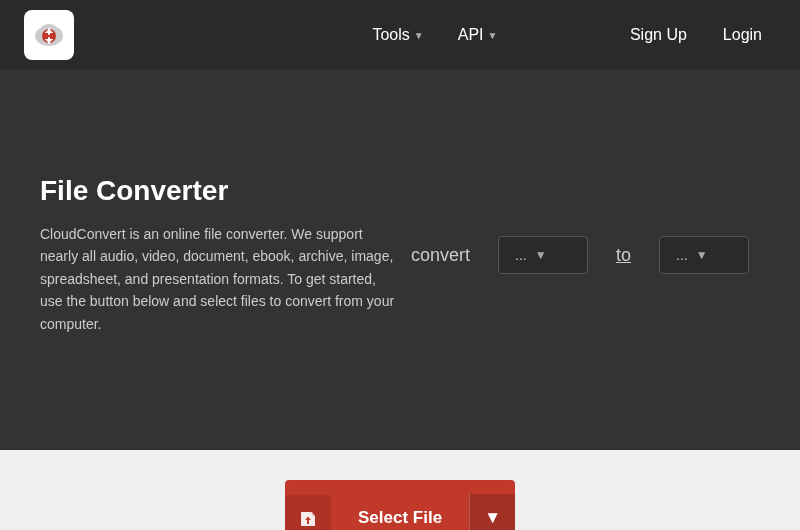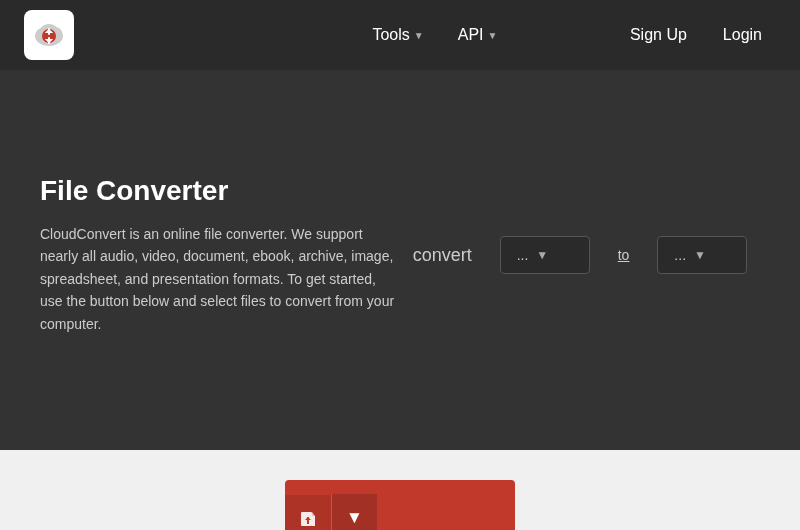--- a/index.html
+++ b/index.html
@@ -123,21 +123,21 @@
       gap: 8px;
       cursor: pointer;
       min-width: 90px;
     }
     .dropdown-arrow {
       color: #aaa;
       font-size: 12px;
     }
     .to-label {
       color: #cccccc;
-      font-size: 14px;
+      font-size: 18px;
       font-weight: 400;
       text-decoration: underline;
     }
 
     
     .bottom-section {
       background: #f0f0f0;
       padding: 30px 40px;
       display: flex;
       align-items: center;
@@ -243,15 +243,16 @@
   <button class="select-file-btn">
     <span class="btn-icon-area">
       <svg width="18" height="18" viewBox="0 0 18 18">
         <rect x="2" y="3" width="11" height="14" rx="1" fill="white" opacity="0.9"></rect>
         <polygon points="13,3 16,7 13,7" fill="white" opacity="0.7"></polygon>
         <rect x="13" y="7" width="3" height="10" rx="0" fill="white" opacity="0.9"></rect>
         <line x1="9" y1="8" x2="9" y2="15" stroke="#c0392b" stroke-width="2"></line>
         <polygon points="6,11 9,8 12,11" fill="#c0392b"></polygon>
       </svg>
     </span>
+    <span class="btn-text-area">Select File</span>
     <span class="btn-arrow-area">▼</span>
   </button>
 </div>
 
 </body></html>

